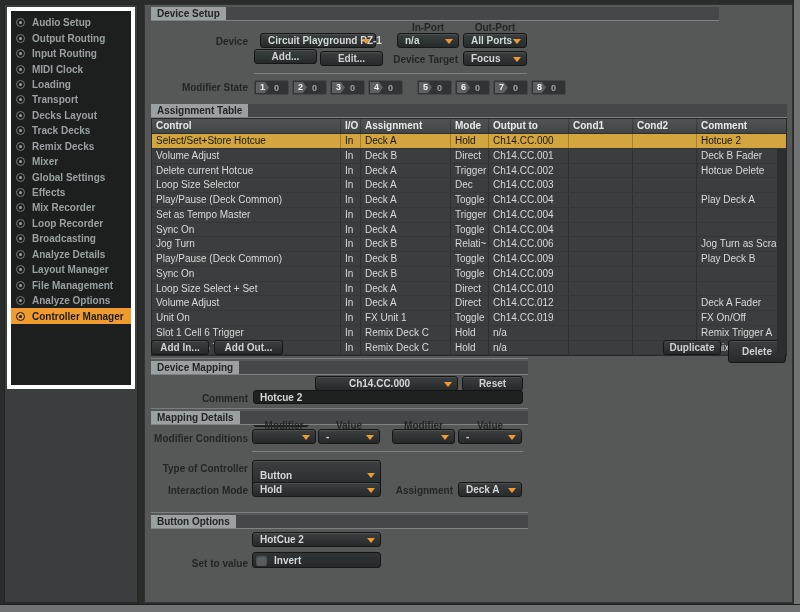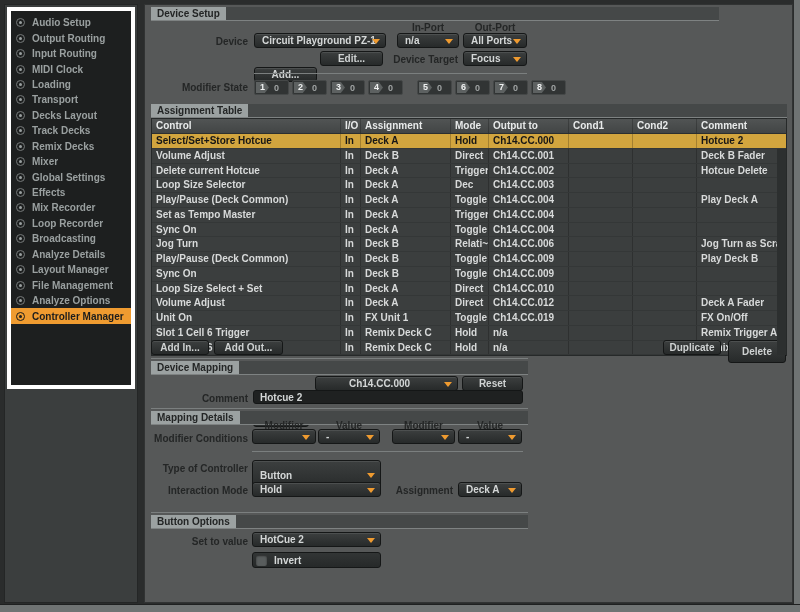--- a/index.html
+++ b/index.html
@@ -40,21 +40,21 @@
   
   #mods{position:absolute;left:109px;top:75px;display:flex;gap:3px;}
   .mod{width:33px;height:13px;background:#313434;border:1px solid #454848;border-radius:2px;display:flex;align-items:center;box-sizing:content-box;}
   .mod.grp{margin-left:11px;}
   .mod-num{display:inline-block;width:13px;height:11px;line-height:11px;margin-left:1px;background:#5d6161;color:#f0f2f2;font-size:9px;font-weight:bold;text-align:center;clip-path:polygon(0 0,68% 0,100% 50%,68% 100%,0 100%);}
   .mod-val{margin-left:5px;font-size:9px;font-weight:bold;color:#9fa3a3;}
   
   #table{position:absolute;left:6px;top:113px;width:636px;background:#3b3e3e;border:1px solid #262929;box-sizing:border-box;}
   .trow,.thead{display:grid;grid-template-columns:188px 20px 90px 38px 80px 64px 64px minmax(0,1fr);padding-right:9px;}
   .thead{height:14px;line-height:14px;background:linear-gradient(#515454,#424545);border-bottom:1px solid #2c2f2f;color:#e8eaea;font-size:10px;font-weight:bold;}
-  .trow{height:13.75px;line-height:13.75px;background:#3b3e3e;border-bottom:1px solid #343737;color:#d8dada;font-size:10px;font-weight:bold;position:relative;}
+  .trow{height:13.75px;line-height:13.75px;background:#3b3e3e;border-bottom:1px solid #343737;color:#d8dada;font-size:10px;font-weight:normal;position:relative;}
   .trow.sel{background:var(--selection,#d2a53e);color:#161616;z-index:3;}
   .cell{padding-left:4px;overflow:hidden;white-space:nowrap;border-left:1px solid rgba(0,0,0,.22);}
   .cell:first-child{border-left:none;}
   #scroll-track{position:absolute;right:0;top:14px;bottom:0;width:9px;background:#2c2f2f;z-index:2;}
   
   .invert{position:absolute;background:linear-gradient(#323535,#262929);border:1px solid #151717;border-radius:3px;box-sizing:border-box;cursor:pointer;}
   .chk{position:absolute;left:3px;top:2px;width:11px;height:11px;background:#595d5d;border-radius:2px;box-shadow:inset 0 1px 2px rgba(0,0,0,.55);}
   .invert .txt{position:absolute;left:21px;top:0;height:100%;display:flex;align-items:center;font-size:10px;font-weight:bold;color:#d4d7d7;}
 </style>
 </head>
@@ -150,33 +150,33 @@
   </div>
 
   <div class="abs" id="main">
 
     <div class="sect" style="left:6px;top:2px;width:568px;">
       <div class="chip">Device Setup</div>
     </div>
     <div class="lbl c" style="left:252px;top:17px;width:62px;">In-Port</div>
     <div class="lbl c" style="left:318px;top:17px;width:64px;">Out-Port</div>
     <div class="lbl r" style="left:10px;top:31px;width:93px;">Device</div>
-    <div class="dd" style="left:109px;top:28px;width:132px;height:15px;">
+    <div class="dd" style="left:115px;top:28px;width:116px;height:15px;">
       <span class="txt">Circuit Playground PZ-1</span>
         <i class="caret"></i>
     </div>
     <div class="dd" style="left:252px;top:28px;width:62px;height:15px;">
       <span class="txt">n/a</span>
         <i class="caret"></i>
     </div>
     <div class="dd" style="left:318px;top:28px;width:64px;height:15px;">
       <span class="txt">All Ports</span>
         <i class="caret"></i>
     </div>
-    <div class="btn" style="left:109px;top:62px;width:63px;height:15px;padding-left:24px;">
+    <div class="btn" style="left:109px;top:44px;width:63px;height:15px;padding-left:24px;">
       <span class="txt">Add...</span>
     </div>
     <div class="btn" style="left:175px;top:46px;width:63px;height:15px;">
       <span class="txt">Edit...</span>
     </div>
     <div class="lbl r" style="left:235px;top:49px;width:78px;">Device Target</div>
     <div class="dd" style="left:318px;top:46px;width:64px;height:15px;">
       <span class="txt">Focus</span>
         <i class="caret"></i>
     </div>
@@ -454,21 +454,21 @@
     <div class="lbl r" style="left:238px;top:480px;width:70px;">Assignment</div>
     <div class="dd" style="left:313px;top:477px;width:64px;height:15px;">
       <span class="txt">Deck A</span>
         <i class="caret"></i>
     </div>
 
     <div class="hr" style="left:6px;top:507px;width:377px;"></div>
     <div class="sect" style="left:6px;top:510px;width:377px;">
       <div class="chip">Button Options</div>
     </div>
-    <div class="lbl r" style="left:5px;top:531px;width:98px;">Set to value</div>
+    <div class="lbl r" style="left:5px;top:553px;width:98px;">Set to value</div>
     <div class="dd" style="left:107px;top:527px;width:129px;height:15px;">
       <span class="txt">HotCue 2</span>
         <i class="caret"></i>
     </div>
     <div class="invert" style="left:107px;top:547px;width:129px;height:16px;">
       <span class="chk"></span>
       <span class="txt">Invert</span>
     </div>
   </div>
 </div>

